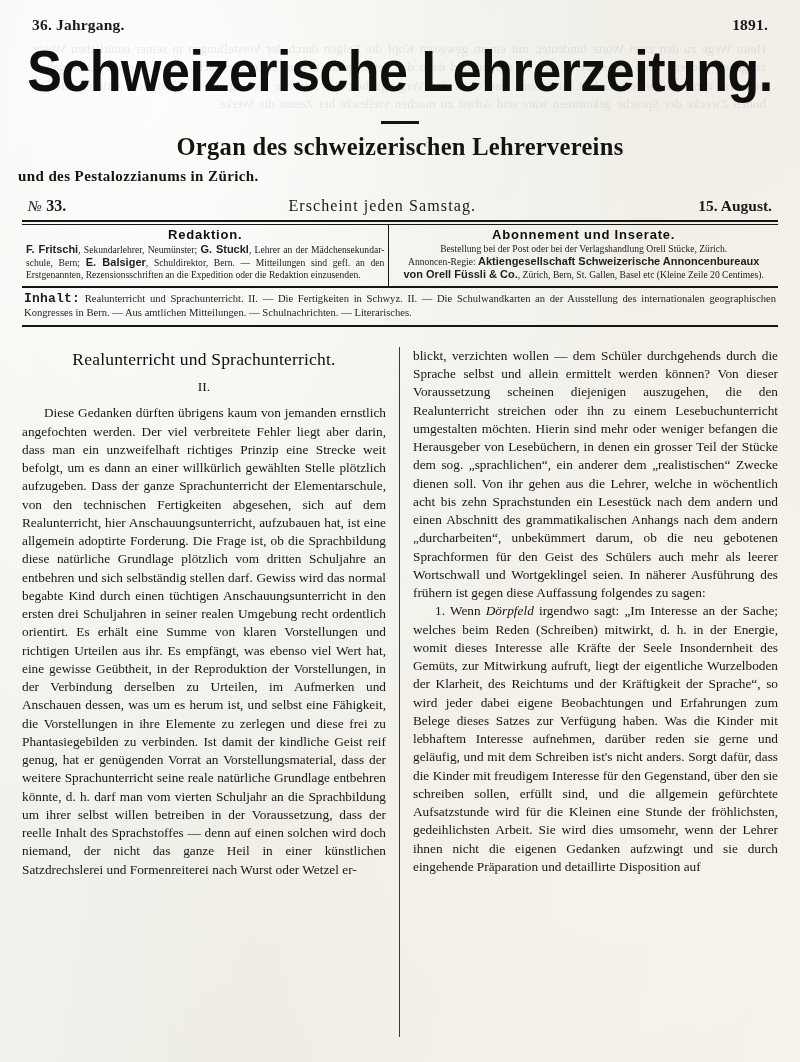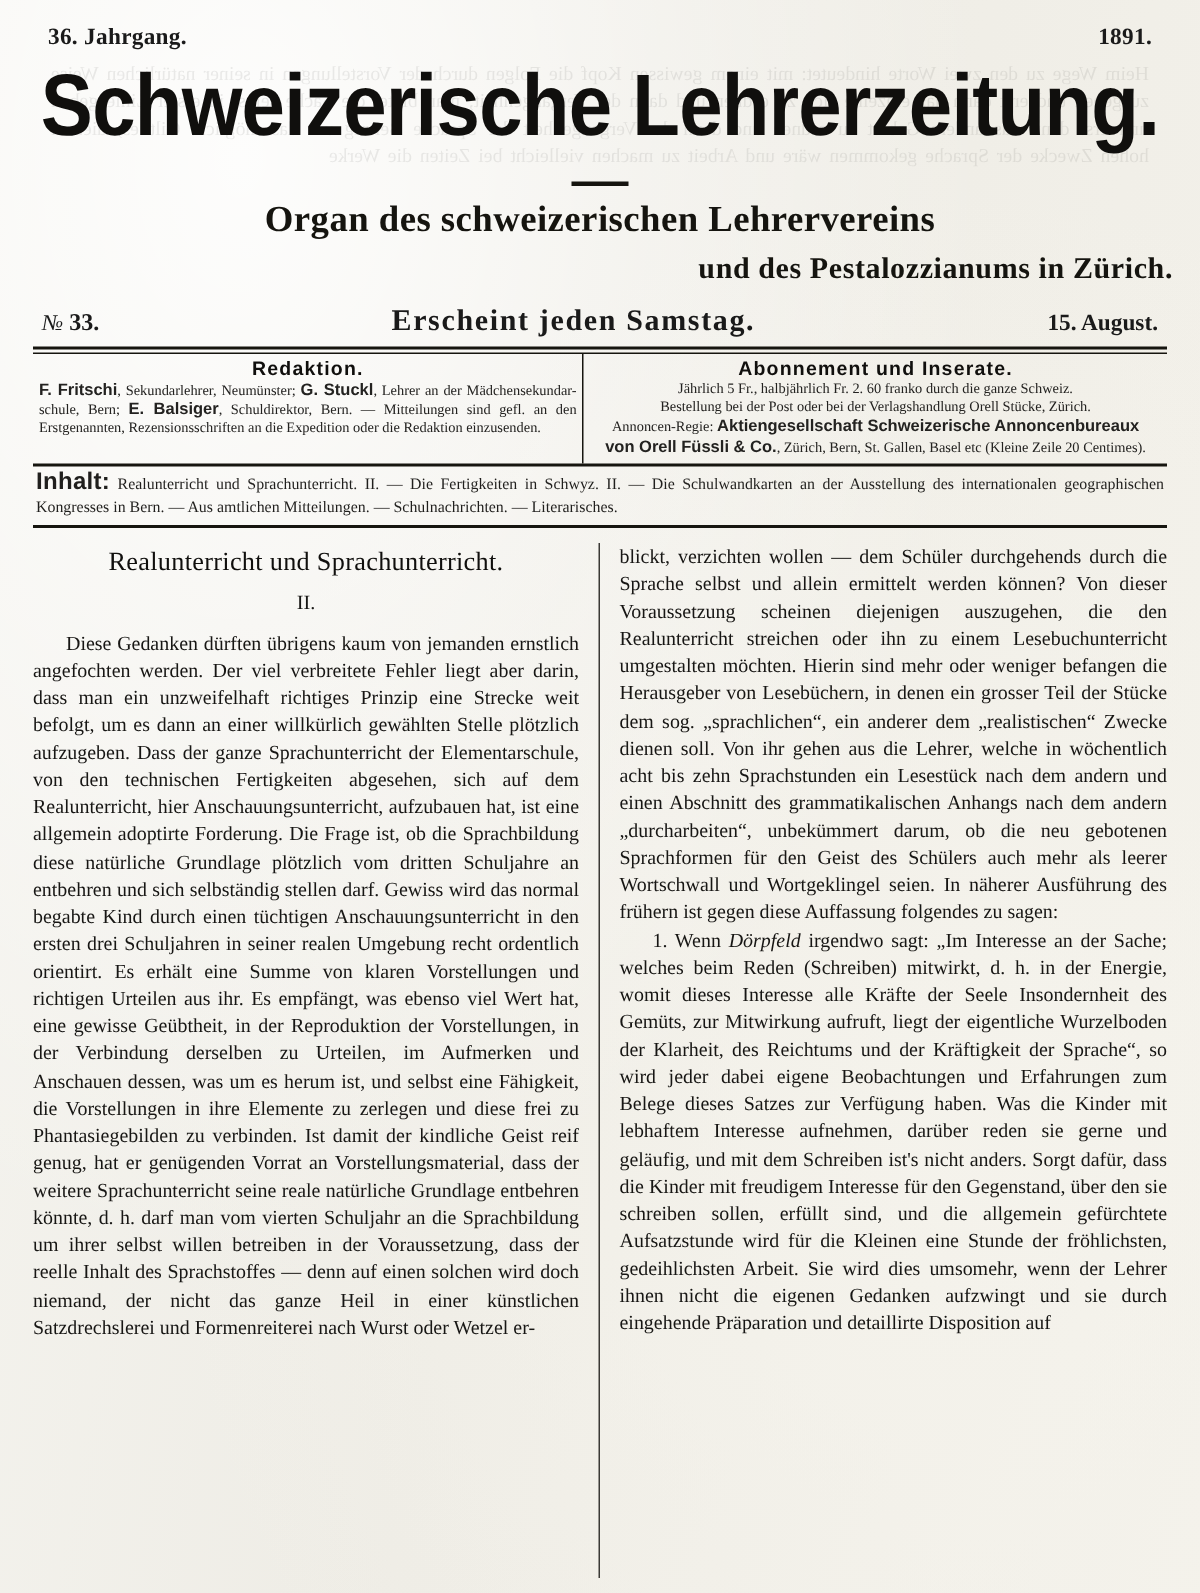--- a/index.html
+++ b/index.html
@@ -86,22 +86,22 @@
   .subtitle1 {
     text-align: center;
     font-size: 24.5px;
     margin-top: 9px;
     letter-spacing: 0.3px;
     color: #15140f;
     font-weight: bold;
   }
 
   .subtitle2 {
-    text-align: right;
-    font-size: 20px;
+    text-align: left;
+    font-size: 15px;
     font-weight: bold;
     margin-top: 7px;
     letter-spacing: 0.4px;
     color: #15140f;
   }
 
   .issueline {
     display: flex;
     align-items: baseline;
     justify-content: space-between;
@@ -112,22 +112,22 @@
   .issue-no {
     font-weight: bold;
     font-size: 16px;
   }
   .issue-no .nosym {
     font-weight: normal;
     font-style: italic;
     font-size: 15px;
   }
   .issue-mid {
-    font-weight: bold;
-    font-size: 20px;
+    font-weight: normal;
+    font-size: 16px;
     letter-spacing: 1.1px;
   }
   .issue-date {
     font-weight: bold;
     font-size: 15.5px;
   }
 
   .rule-thick {
     border: 0;
     border-top: 2.6px solid #16150f;
@@ -178,29 +178,29 @@
   .inhalt {
     margin: 0 4px;
     padding: 4px 2px 4px 2px;
     border-bottom: 2.6px solid #16150f;
     font-size: 10.6px;
     line-height: 14.5px;
     text-align: justify;
     color: #201f1d;
   }
   .inhalt b {
-    font-family: Liberation Sans, sans-serif;
-    font-size: 16px;
+    font-family: Liberation Mono, monospace;
+    font-size: 13px;
     letter-spacing: 0.2px;
   }
 
   
   .columns {
     display: flex;
-    margin: 10px 4px 0 4px;
+    margin: 20px 4px 0 4px;
     height: 690px;
     overflow: hidden;
     justify-content: center;
   }
   .col {
     width: 50%;
     box-sizing: border-box;
     font-size: 13.3px;
     line-height: 18.25px;
     text-align: justify;
@@ -259,21 +259,20 @@
 
     <div class="imprint">
 
       <div class="imprint-col imprint-left">
         <div class="imprint-head">Redaktion.</div>
         <div class="imprint-body"><b>F. Fritschi</b><span>, Sekundarlehrer, Neumünster; </span><b>G. Stuckl</b><span>, Lehrer an der Mädchensekundar-</span> <span>schule, Bern; </span><b>E. Balsiger</b><span>, Schuldirektor, Bern. — Mitteilungen sind gefl. an den</span> <span>Erstgenannten, Rezensionsschriften an die Expedition oder die Redaktion einzusenden.</span></div>
       </div>
 
       <div class="imprint-col imprint-right">
         <div class="imprint-head">Abonnement und Inserate.</div>
-        <div class="imprint-body center">Jährlich 5 Fr., halbjährlich Fr. 2. 60 franko durch die ganze Schweiz.</div>
         <div class="imprint-body center">Bestellung bei der Post oder bei der Verlagshandlung Orell Stücke, Zürich.</div>
         <div class="imprint-body center"><span>Annoncen-Regie: </span><b>Aktiengesellschaft Schweizerische Annoncenbureaux</b></div>
         <div class="imprint-body center"><b>von Orell Füssli &amp; Co.</b><span>, Zürich, Bern, St. Gallen, Basel etc (Kleine Zeile 20 Centimes).</span></div>
       </div>
 
     </div>
 
     <div class="inhalt"><b>Inhalt:</b><span> Realunterricht und Sprachunterricht. II. — Die Fertigkeiten in Schwyz. II. — Die Schulwandkarten an der Ausstellung des internationalen geographischen Kongresses in Bern. — Aus amtlichen Mitteilungen. — Schulnachrichten. — Literarisches.</span></div>
 
     <div class="columns">

